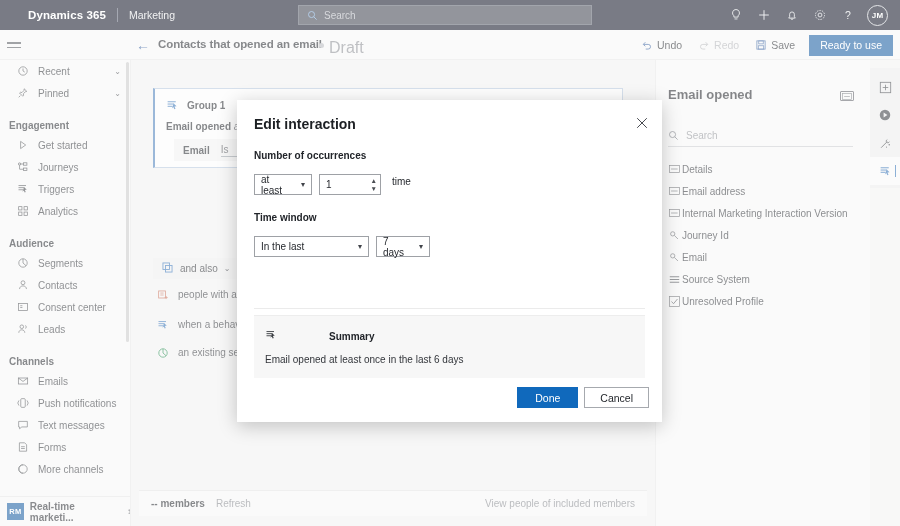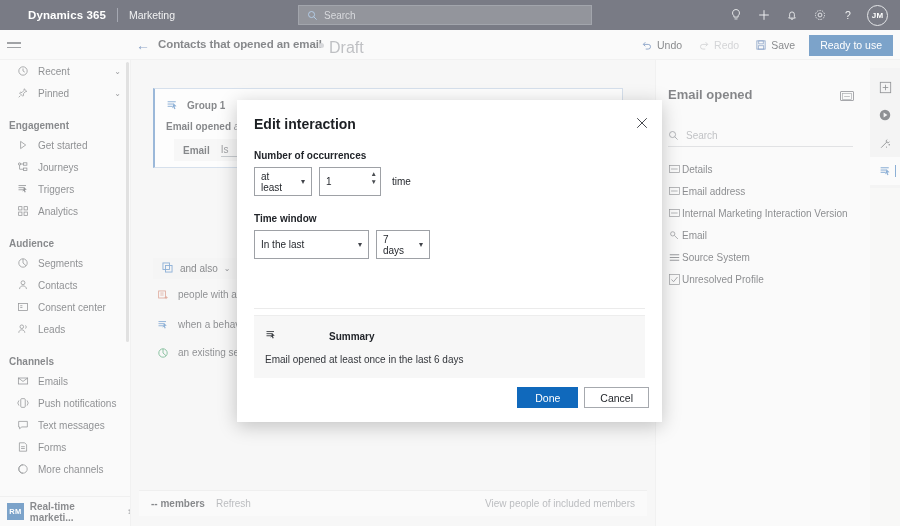--- a/index.html
+++ b/index.html
@@ -234,23 +234,24 @@
     position: absolute; right: 11px; top: 14px; width: 18px; height: 18px;
     display: flex; align-items: center; justify-content: center;
     color: #3d4045; font-size: 13px;
   }
   .fld-label {
     font-size: 10px; font-weight: 700; color: #22252a; margin-bottom: 6px;
   }
   .fields { position: absolute; left: 17px; top: 50px; }
   .row { display: flex; align-items: center; gap: 7px; }
   .ctl {
-    height: 29px; border: 1px solid #9ea1a6; background: #fff;
+    height: 21px; border: 1px solid #9ea1a6; background: #fff;
     display: flex; align-items: center; font-size: 10px; color: #26292e;
     padding: 0 6px;
+    margin-top: 7px;
   }
   .ctl .chev { font-size: 8px; color: #41444a; margin-left: auto; padding-left: 9px; }
   .sel-atleast { width: 58px; }
   .num { width: 62px; position: relative; padding-right: 14px; }
   .spinner {
     position: absolute; right: 3px; top: 1px; height: 17px;
     display: flex; flex-direction: column; justify-content: center;
     color: #4a4d52; font-size: 6.5px; line-height: 8px;
   }
   .unit { font-size: 10px; color: #26292e; margin-left: 4px; }
@@ -654,20 +655,29 @@
         <span>Email address</span>
       </div>
       <div class="rp-item">
         <span class="rp-ico">
             <svg width="11" height="8" viewBox="0 0 14 10">
               <rect x="0.5" y="0.5" width="13" height="9" fill="none" stroke="currentColor" stroke-width="0.9"></rect>
               <line x1="2.6" y1="5" x2="11" y2="5" stroke="currentColor" stroke-width="0.9"></line>
             </svg>
           </span>
         <span>Internal Marketing Interaction Version</span>
+      </div>
+      <div class="rp-item">
+        <span class="rp-ico">
+            <svg width="11" height="11" viewBox="0 0 16 16">
+              <circle cx="5.4" cy="5.6" r="3.1" fill="none" stroke="currentColor" stroke-width="1.1"></circle>
+              <path d="m7.8 7.9 5.2 5.2" stroke="currentColor" stroke-width="1.1" fill="none"></path>
+            </svg>
+          </span>
+        <span>Journey Id</span>
       </div>
       <div class="rp-item">
         <span class="rp-ico">
             <svg width="11" height="11" viewBox="0 0 16 16">
               <circle cx="5.4" cy="5.6" r="3.1" fill="none" stroke="currentColor" stroke-width="1.1"></circle>
               <path d="m7.8 7.9 5.2 5.2" stroke="currentColor" stroke-width="1.1" fill="none"></path>
             </svg>
           </span>
         <span>Email</span>
       </div>

